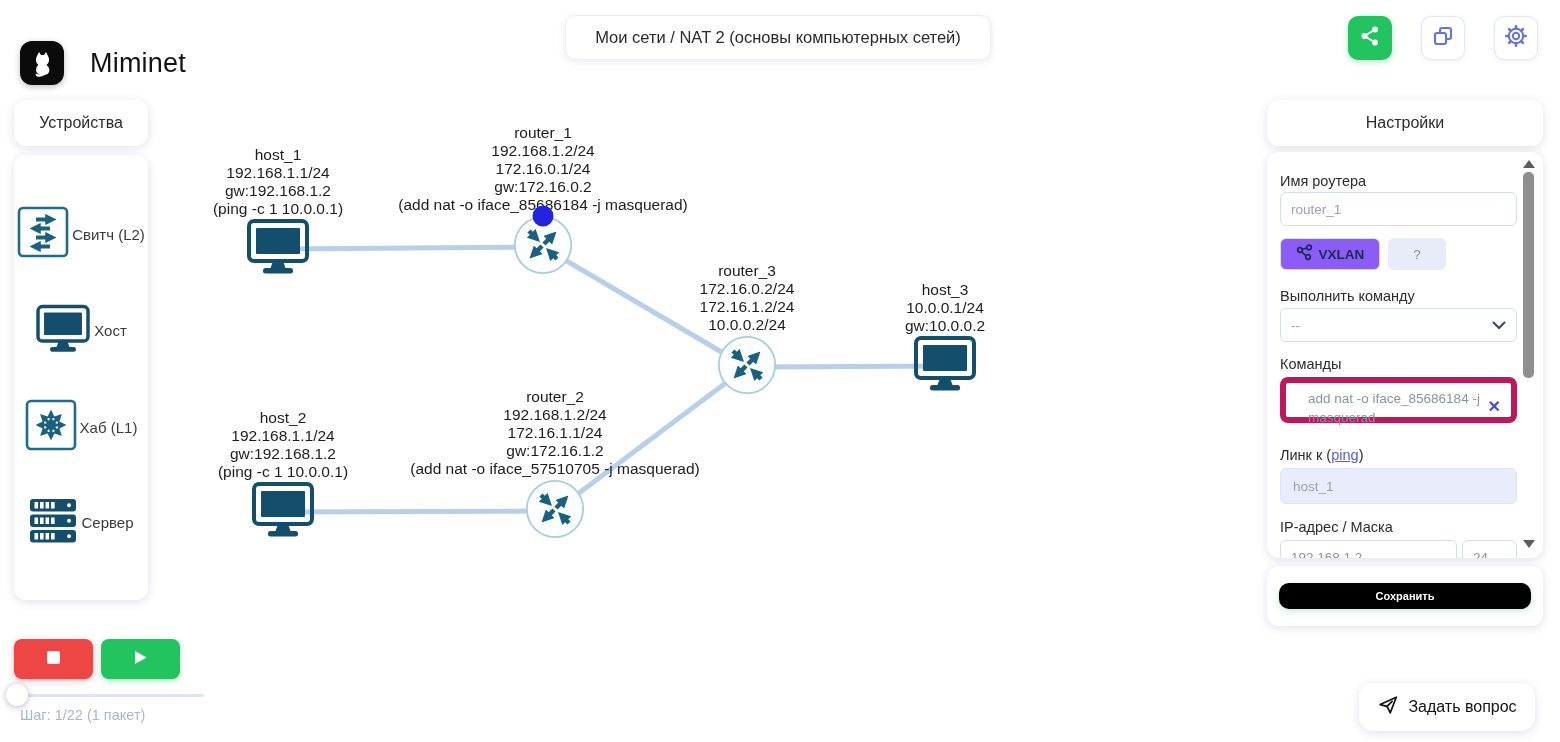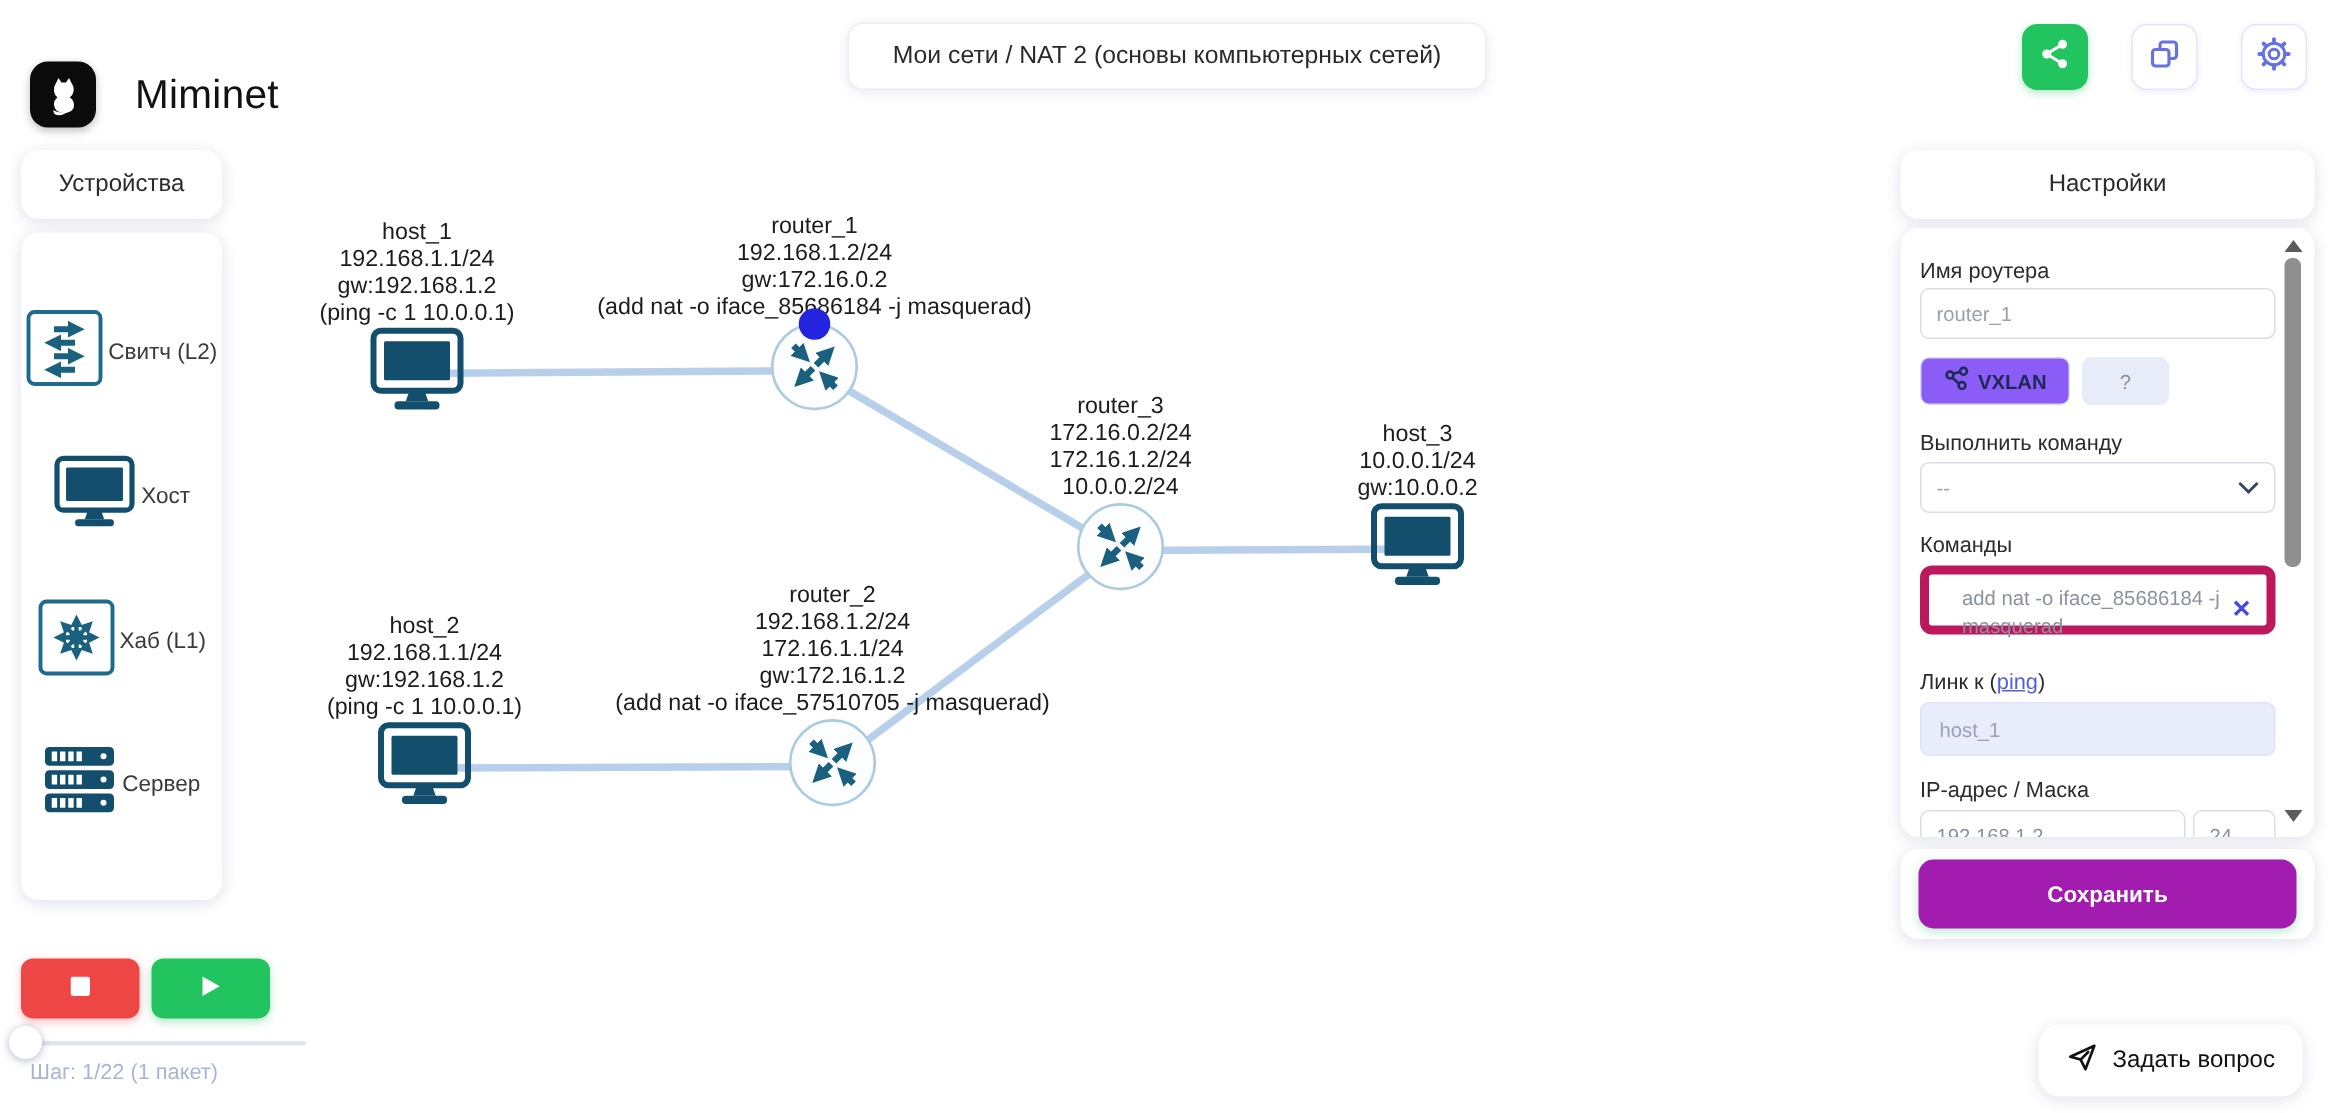--- a/index.html
+++ b/index.html
@@ -92,22 +92,22 @@
   .ip-input { width:177px; }
   .mask-input { width:55px; }
 
   .sb-thumb { position:absolute; left:256px; top:20px; width:11px; height:206px; background:#8f8f8f; border-radius:5px; cursor:pointer; }
   .sb-up { position:absolute; left:256px; top:8px; width:0; height:0; border-left:6px solid transparent;
     border-right:6px solid transparent; border-bottom:8px solid #5c5c5c; cursor:pointer; }
   .sb-down { position:absolute; left:256px; top:388px; width:0; height:0; border-left:6px solid transparent;
     border-right:6px solid transparent; border-top:8px solid #5c5c5c; cursor:pointer; }
 
   .save-card { position:absolute; left:1267px; top:566px; width:276px; height:60px; display:flex; align-items:center; justify-content:center; }
-  .save-btn { width:252px; height:46px; background:#a21caf; border:none; border-radius:10px;
-    color:#fff; font-size:15px; font-weight:700; cursor:pointer; box-shadow:0 2px 6px rgba(33,196,95,.3);
+  .save-btn { width:252px; height:26px; background:#000000; border:none; border-radius:10px;
+    color:#fff; font-size:11px; font-weight:700; cursor:pointer; box-shadow:0 2px 6px rgba(33,196,95,.3);
     font-family:"Liberation Sans",sans-serif; }
 
   .ask-btn { position:absolute; left:1359px; top:683px; width:176px; height:48px; border-radius:14px;
     display:flex; align-items:center; justify-content:center; gap:9px; font-size:16px; color:#111; cursor:pointer; }
 </style>
 </head>
 <body>
 
 <div id="canvas">
   <svg id="links-svg">
@@ -129,20 +129,21 @@
             <rect x="3" y="3" width="58" height="40" rx="5" fill="none" stroke="#134f6d" stroke-width="4"></rect>
             <rect x="10" y="10" width="44" height="26" rx="1" fill="#134f6d"></rect>
             <path d="M27 43 L37 43 L39.5 50 L24.5 50 Z" fill="#134f6d"></path>
             <rect x="17" y="50" width="30" height="5.5" rx="2.5" fill="#134f6d"></rect>
           </svg></div>
       </div>
       <div class="net-node" style="left: 543px; top: 247px;">
         <div class="node-labels" style="bottom: 33px;">
           <div>router_1</div>
           <div>192.168.1.2/24</div>
+          <div>172.16.0.1/24</div>
           <div>gw:172.16.0.2</div>
           <div>(add nat -o iface_85686184 -j masquerad)</div>
         </div>
         <div class="node-icon"><svg width="60" height="60" viewBox="0 0 60 60">
             <circle cx="30" cy="30" r="28.2" fill="#fbfdff" stroke="#abcbdf" stroke-width="1.8"></circle>
             <g stroke="#1a607f" stroke-width="4.4">
               <line x1="31" y1="29" x2="40" y2="20" marker-end="url(#ah)"></line>
               <line x1="29" y1="31" x2="20" y2="40" marker-end="url(#ah)"></line>
               <line x1="16" y1="16" x2="23.5" y2="23.5" marker-end="url(#ah)"></line>
               <line x1="44" y1="44" x2="36.5" y2="36.5" marker-end="url(#ah)"></line>

